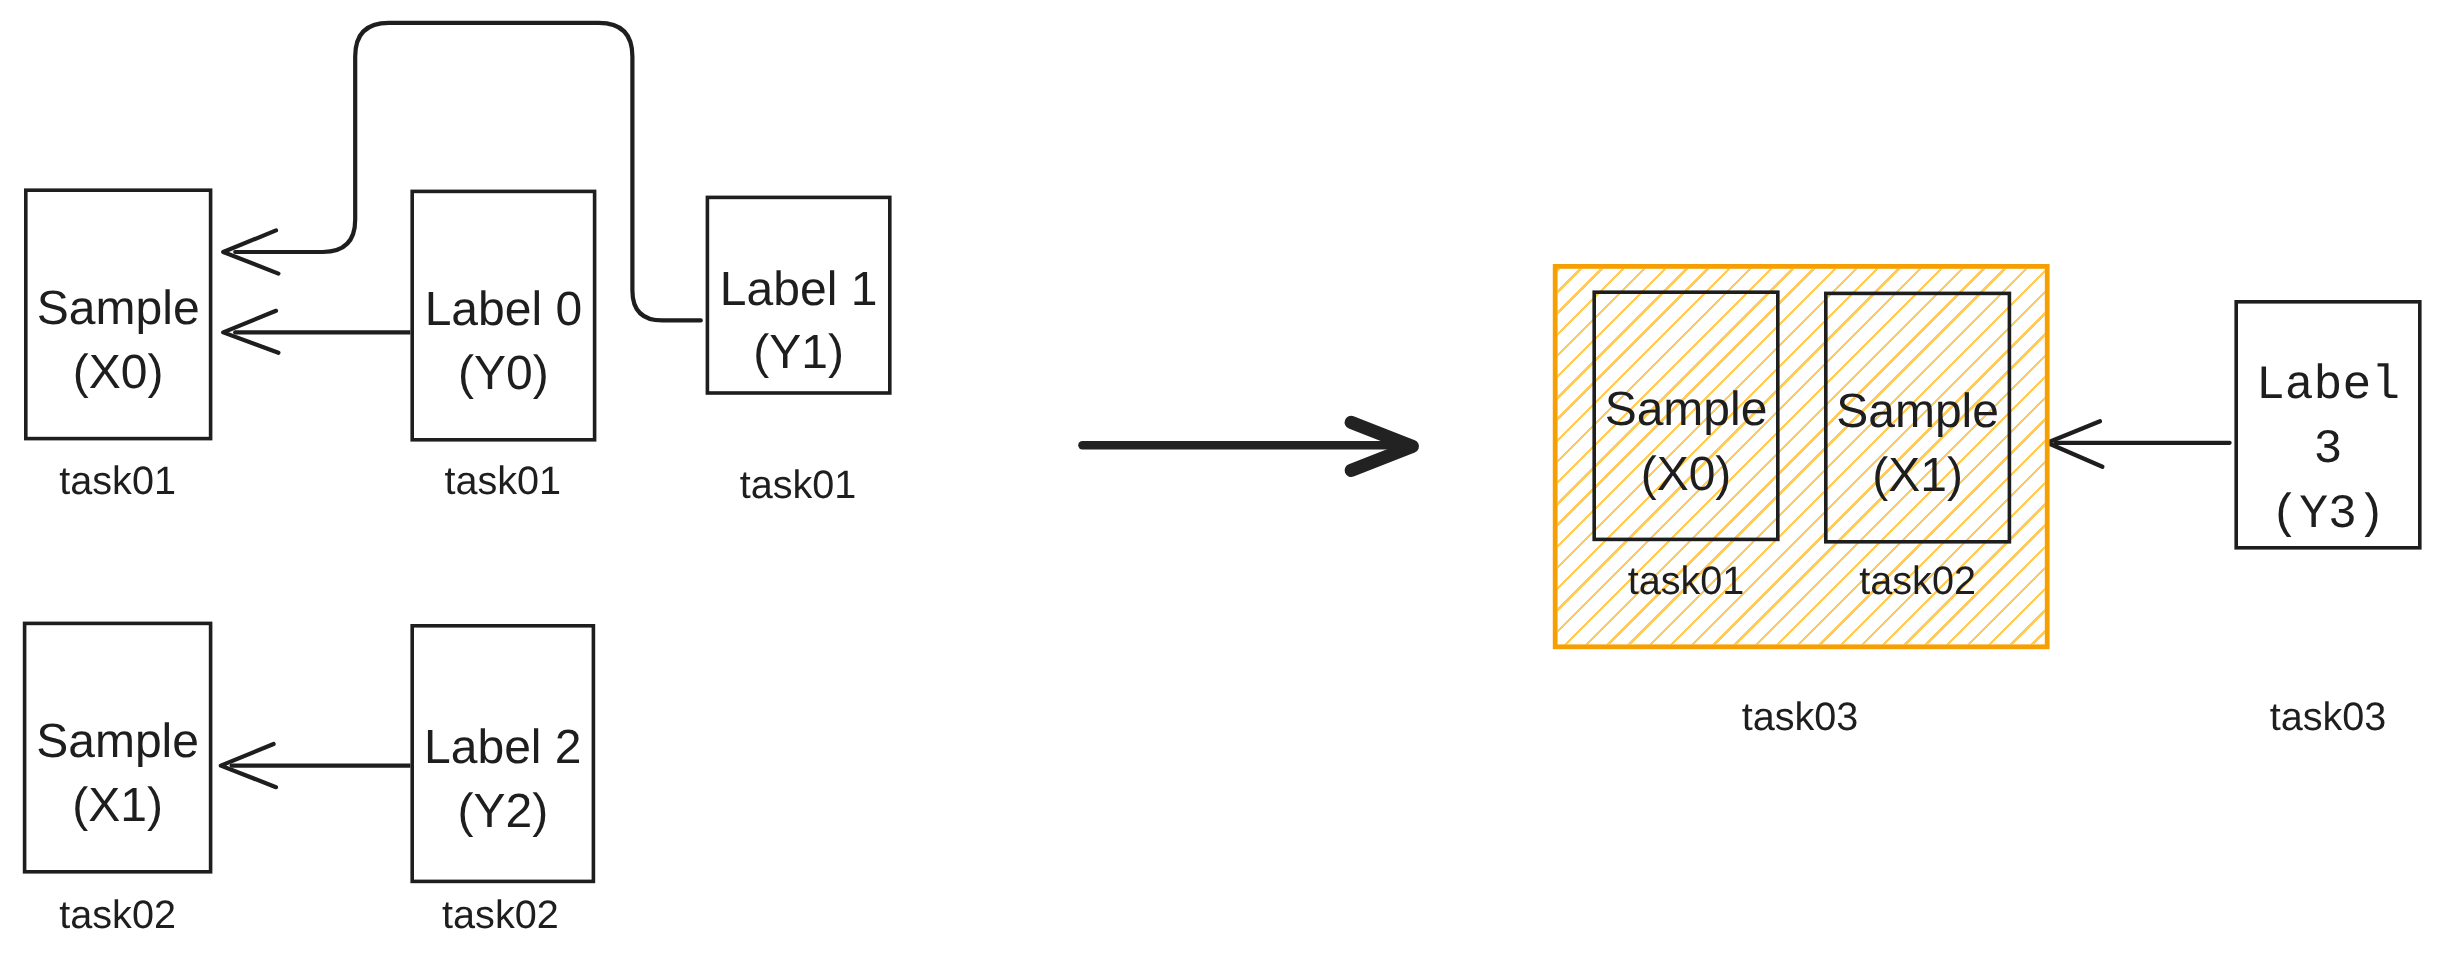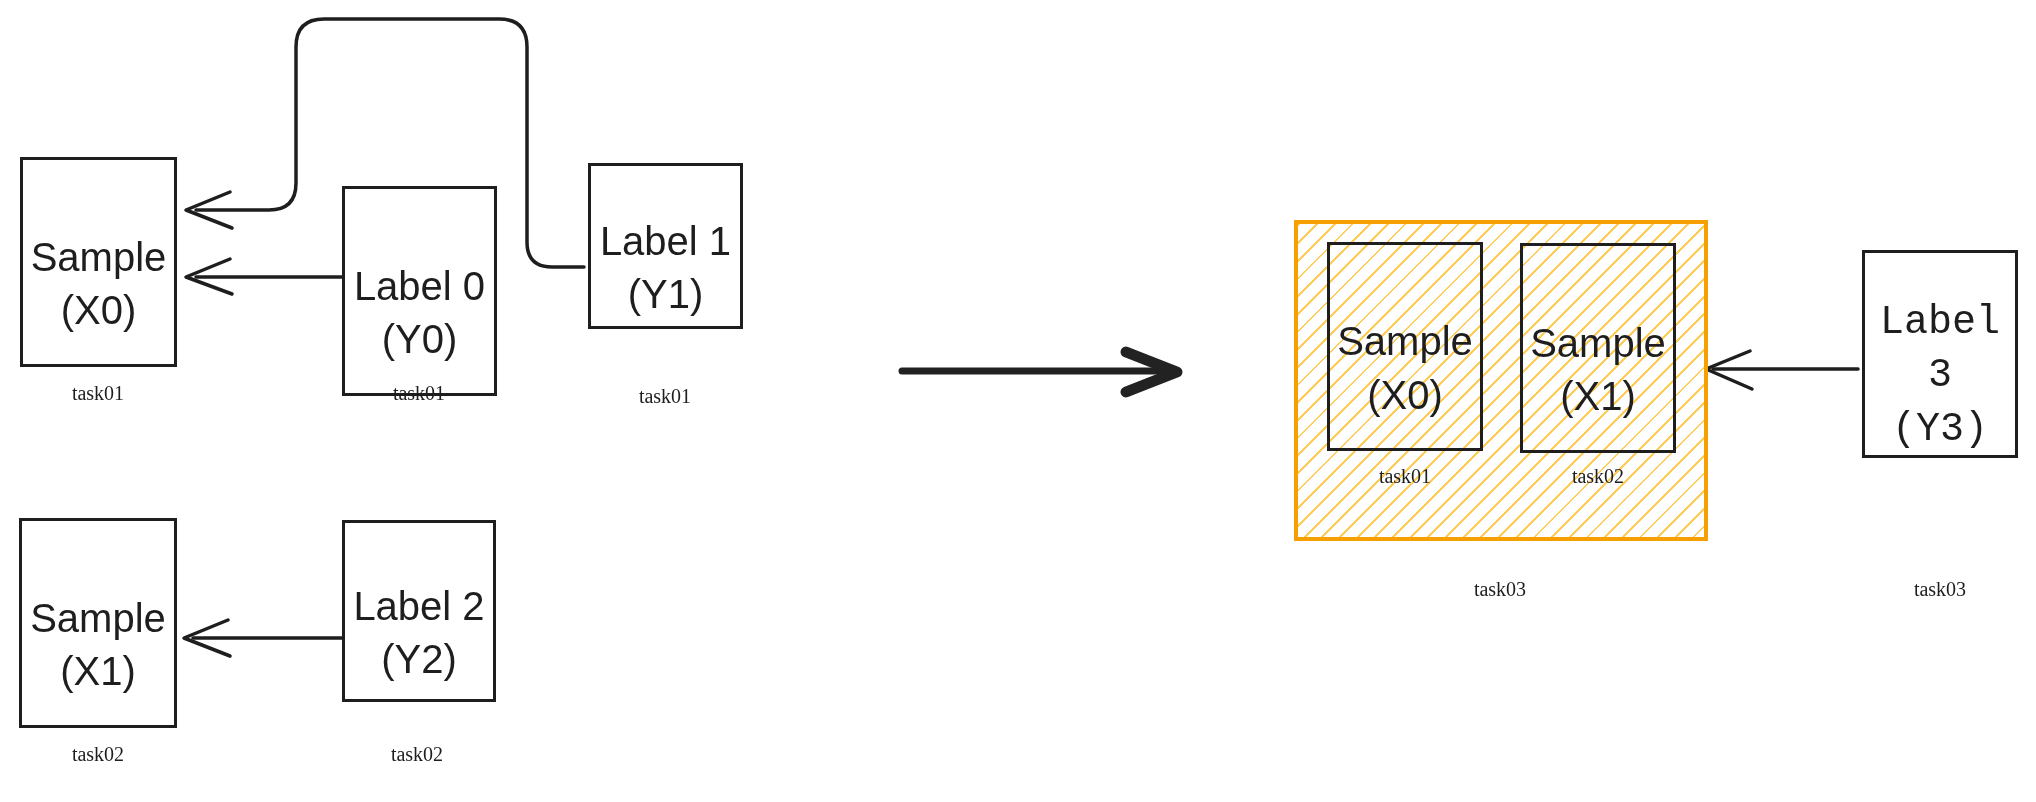--- a/index.html
+++ b/index.html
@@ -23,24 +23,24 @@
     justify-content: center;
     text-align: center;
     font-size: 40px;
     line-height: 1.33;
     white-space: pre-line;
     padding-top: 44px; 
   }
   .node.transparent { background: transparent; }
 
   #n-sx0 { left: 20px;   top: 157px; width: 157px; height: 210px; }
-  #n-l0  { left: 342px;  top: 158px; width: 155px; height: 210px; margin-top: 28px; }
+  #n-l0  { left: 342px;  top: 158px; width: 155px; height: 210px; }
   #n-l1  { left: 588px;  top: 163px; width: 155px; height: 166px; }
   #n-sx1 { left: 19px;   top: 518px; width: 158px; height: 210px; }
-  #n-l2  { left: 342px;  top: 520px; width: 154px; height: 182px; }
+  #n-l2  { left: 342px;  top: 520px; width: 154px; height: 216px; }
   #n-g0  { left: 1327px; top: 242px; width: 156px; height: 209px; }
   #n-g1  { left: 1520px; top: 243px; width: 156px; height: 210px; }
   #n-l3  { left: 1862px; top: 250px; width: 156px; height: 208px; font-family: Liberation Mono, monospace; }
 
   
   #grp {
     position: absolute;
     left: 1294px; top: 220px;
     width: 414px; height: 321px;
     box-sizing: border-box;
@@ -52,24 +52,23 @@
         rgba(255, 201, 77, 0.95) 2px,
         rgba(255, 224, 138, 0.0) 2px,
         rgba(255, 224, 138, 0.0) 12.5px
       );
   }
 
   
   .cap {
     position: absolute;
     transform: translateX(-50%);
-    font-size: 20px;
+    font-size: 33px;
     line-height: 1.2;
     white-space: nowrap;
-    font-family: Liberation Serif, serif;
   }
   #c-t01a { left: 98px;   top: 381px; }
   #c-t01b { left: 419px;  top: 381px; }
   #c-t01c { left: 665px;  top: 384px; }
   #c-t02a { left: 98px;   top: 742px; }
   #c-t02b { left: 417px;  top: 742px; }
   #c-gt01 { left: 1405px; top: 464px; }
   #c-gt02 { left: 1598px; top: 464px; }
   #c-t03a { left: 1500px; top: 577px; }
   #c-t03b { left: 1940px; top: 577px; }

